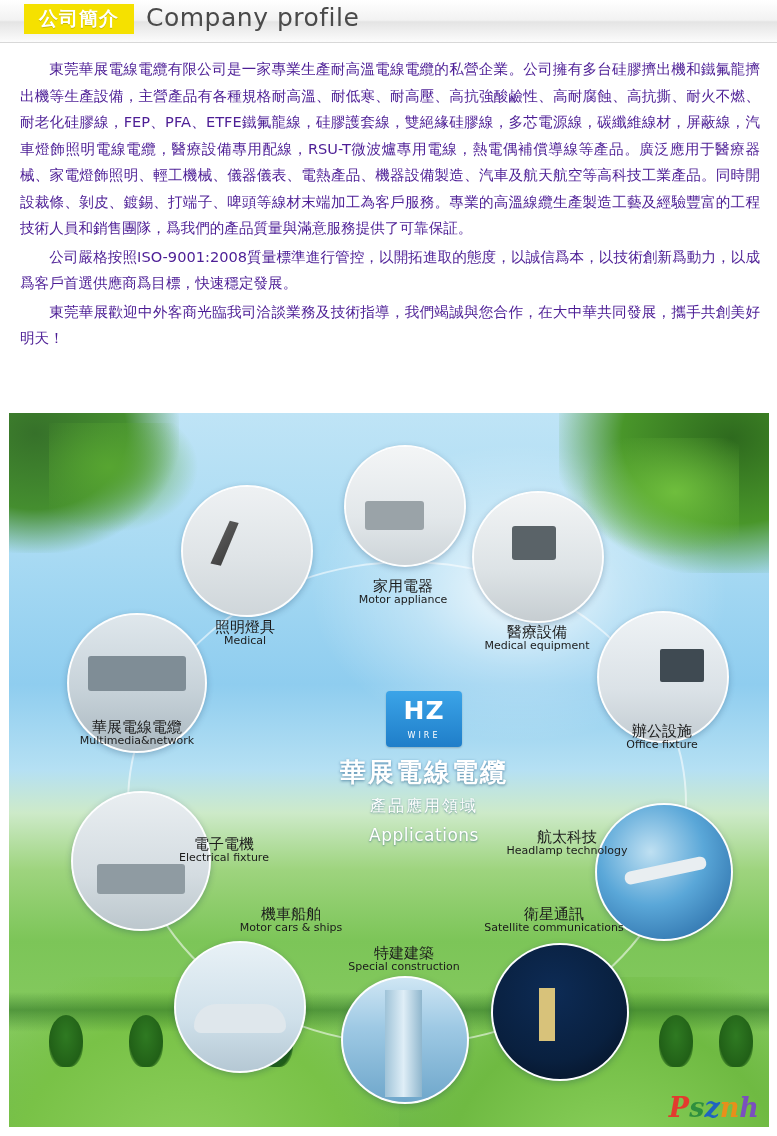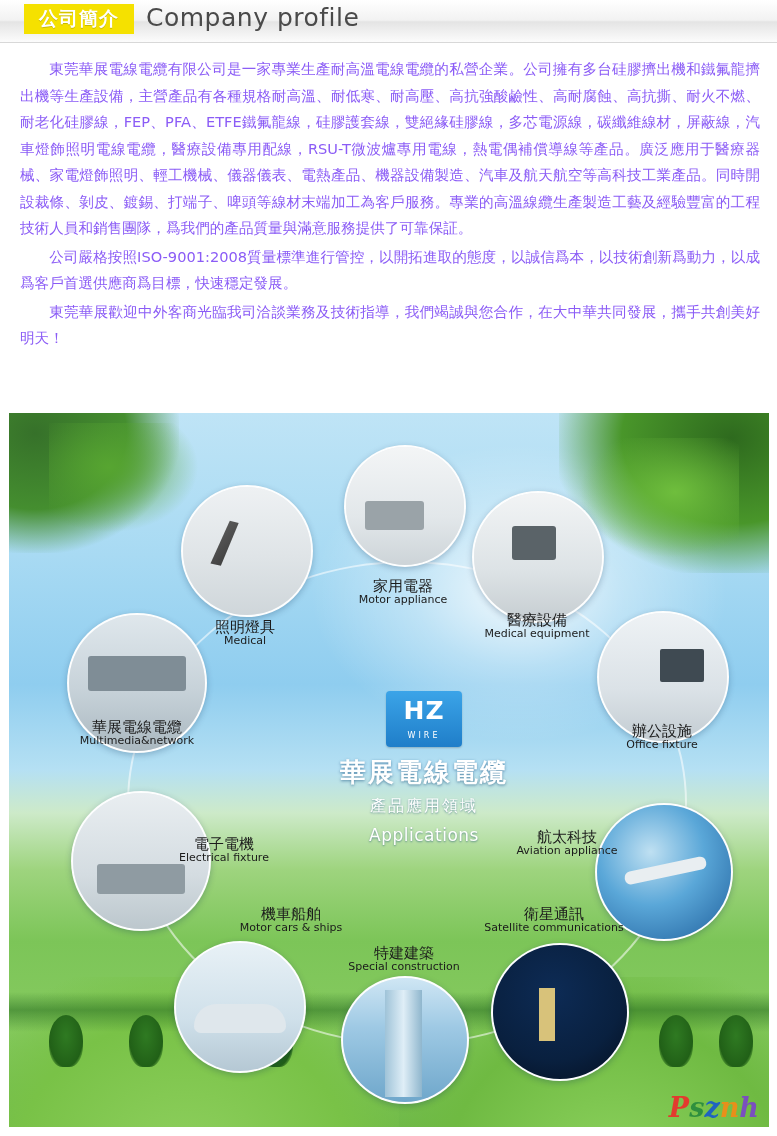--- a/index.html
+++ b/index.html
@@ -56,21 +56,21 @@
   .prose {
     position: absolute;
     top: 56px;
     left: 20px;
     width: 740px;
   }
   .prose p {
     margin: 0 0 2px 0;
     font-size: 14.6px;
     line-height: 26.5px;
-    color: #8b5cf6;
+    color: #4c1d95;
     text-align: justify;
     text-justify: inter-ideograph;
     font-family: "DejaVu Sans", "Liberation Sans", sans-serif;
   }
   .prose p.indent { text-indent: 2em; }
 
   
   .figure {
     position: absolute;
     left: 9px;
@@ -330,21 +330,21 @@
     <div class="caption" style="left:160px; top:208px; width:152px;">
       <span class="cn">照明燈具</span>
       <span class="en">Medical</span>
     </div>
   </div>
 
   <div class="node">
     <div class="bubble" style="left:463px; top:78px; width:128px; height:128px;">
       <div class="ph ph-med"></div>
     </div>
-    <div class="caption" style="left:450px; top:201px; width:156px;">
+    <div class="caption" style="left:450px; top:213px; width:156px;">
       <span class="cn">醫療設備</span>
       <span class="en">Medical equipment</span>
     </div>
   </div>
 
   <div class="node">
     <div class="bubble" style="left:588px; top:198px; width:128px; height:128px;">
       <div class="ph ph-office"></div>
     </div>
     <div class="caption" style="left:578px; top:312px; width:150px;">
@@ -372,21 +372,21 @@
       <span class="en">Electrical  fixture</span>
     </div>
   </div>
 
   <div class="node">
     <div class="bubble" style="left:586px; top:390px; width:134px; height:134px;">
       <div class="ph ph-avia"></div>
     </div>
     <div class="caption" style="left:478px; top:418px; width:160px;">
       <span class="cn">航太科技</span>
-      <span class="en">Aviation  appliance</span>
+      <span class="en">Headlamp  technology</span>
     </div>
   </div>
 
   <div class="node">
     <div class="bubble" style="left:165px; top:528px; width:128px; height:128px;">
       <div class="ph ph-motor"></div>
     </div>
     <div class="caption" style="left:200px; top:495px; width:164px;">
       <span class="cn">機車船舶</span>
       <span class="en">Motor cars &amp; ships</span>

